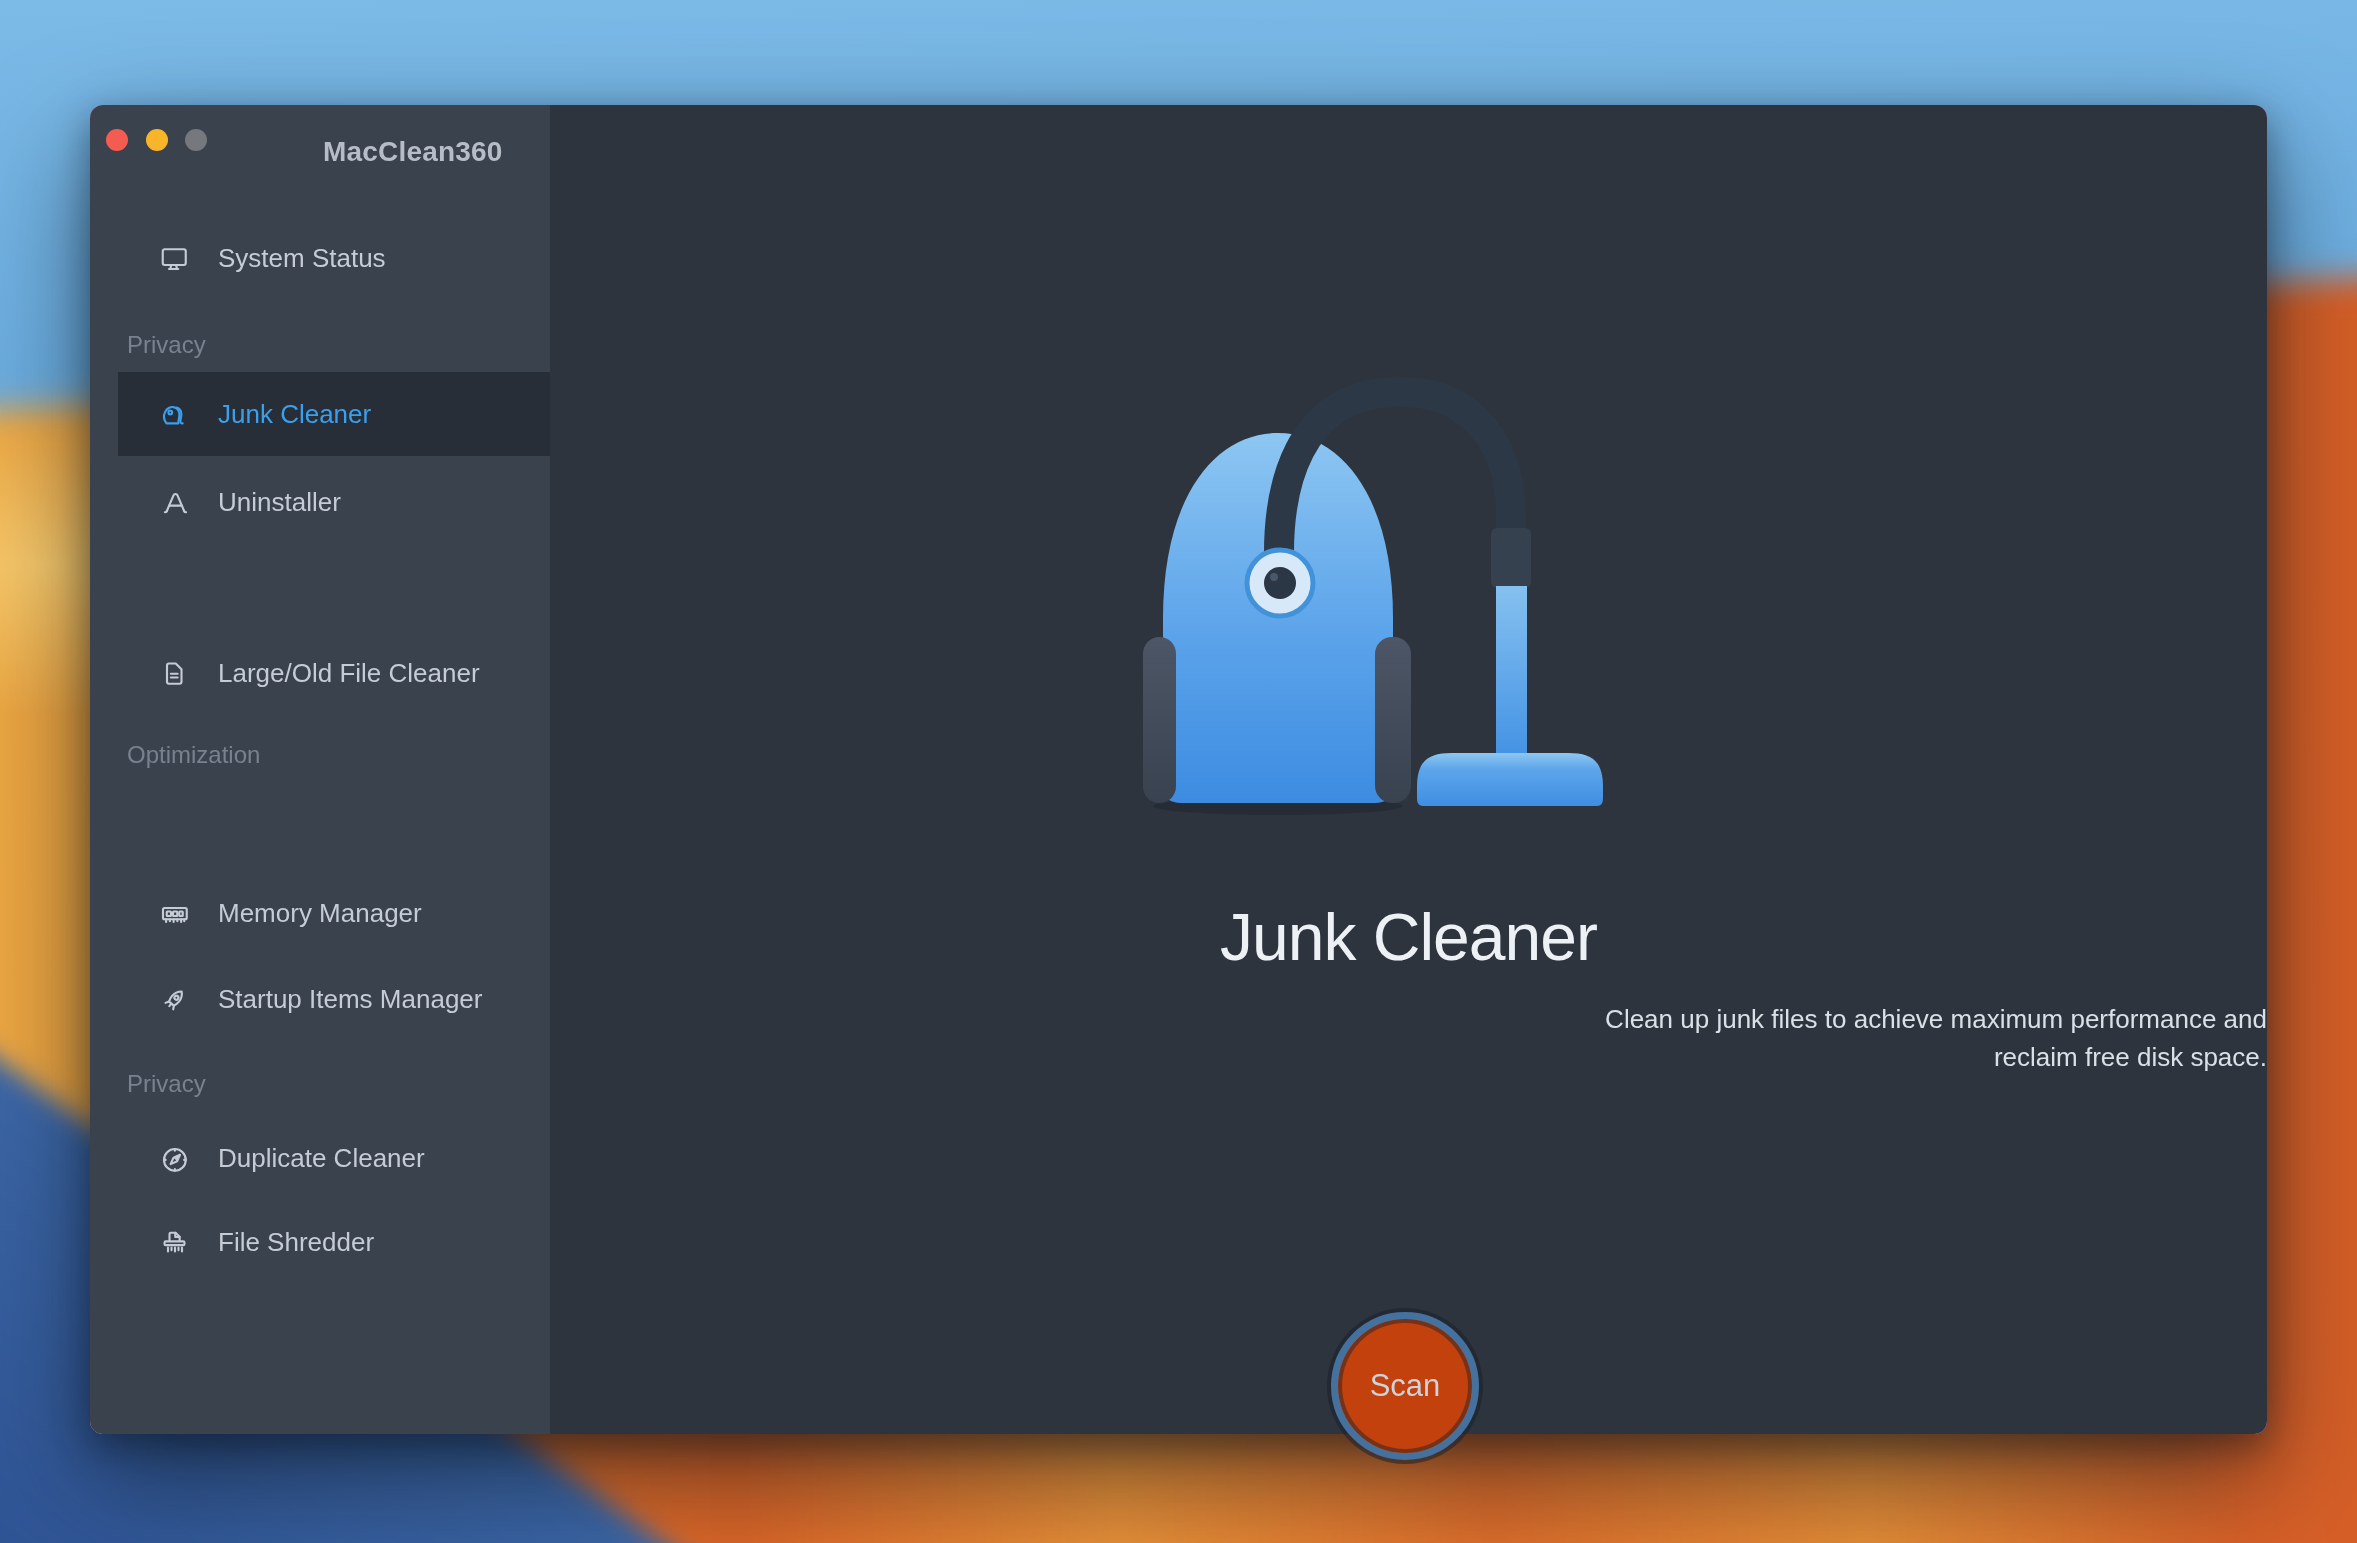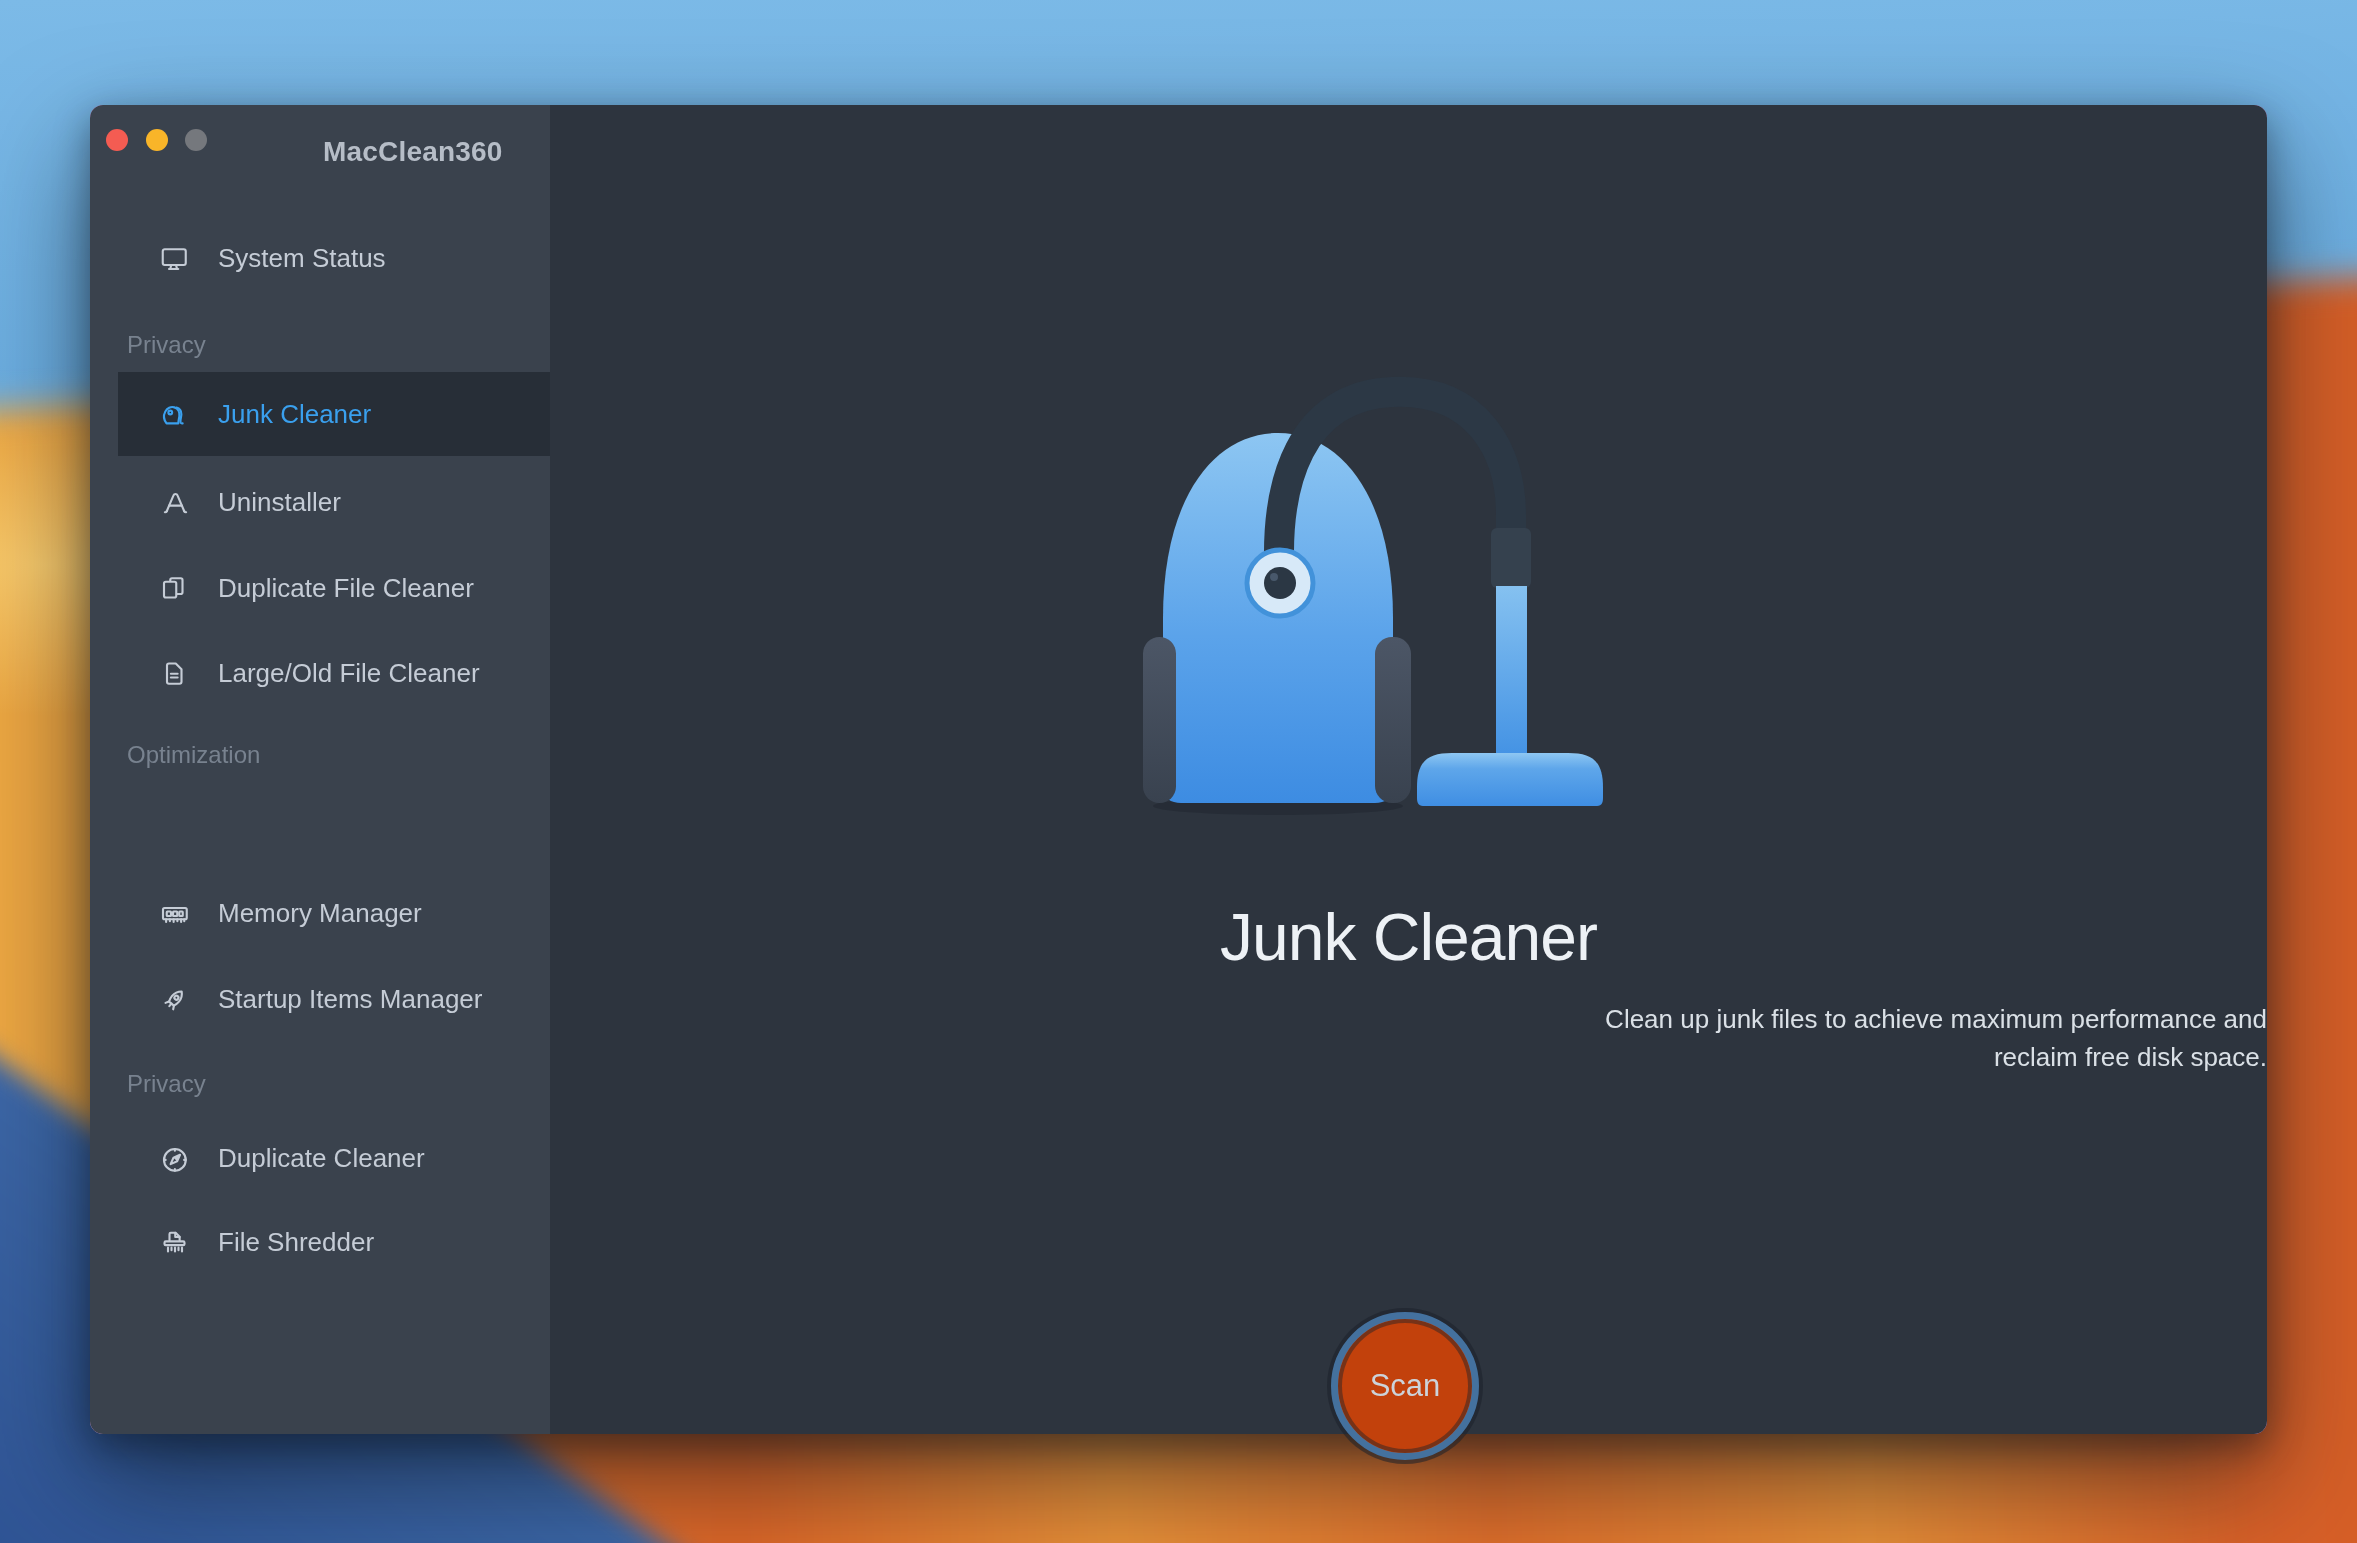--- a/index.html
+++ b/index.html
@@ -89,27 +89,20 @@
 
     <div class="srow" style="top:365px">
       <svg viewBox="0 0 24 24">
         <path d="M7 19.4L12.4 6.7a1.7 1.7 0 0 1 3.2 0L21 19.4"></path>
         <path d="M8.9 14.9h10.2"></path>
         <path d="M7 19.4c-.3.6-.9.9-1.5.8M21 19.4c.3.6.9.9 1.5.8"></path>
       </svg>
       <span>Uninstaller</span>
     </div>
 
-    <div class="srow" style="top:451px">
-      <svg viewBox="0 0 24 24">
-        <rect x="9.8" y="4.2" width="9.8" height="12.6" rx="1.4"></rect>
-        <rect x="4.8" y="7" width="9.8" height="12.6" rx="1.4" fill="#3a424d"></rect>
-      </svg>
-      <span>Duplicate File Cleaner</span>
-    </div>
 
     <div class="srow" style="top:536px">
       <svg viewBox="0 0 24 24">
         <path d="M7.2 6a1.6 1.6 0 0 1 1.6-1.6h5.4l4.6 4.6V19a1.6 1.6 0 0 1-1.6 1.6H8.8A1.6 1.6 0 0 1 7.2 19z"></path>
         <path d="M10.3 12.6h5.4M10.3 15.6h5.4"></path>
       </svg>
       <span>Large/Old File Cleaner</span>
     </div>
 
     <div class="ssec" style="top:636px">Optimization</div>

